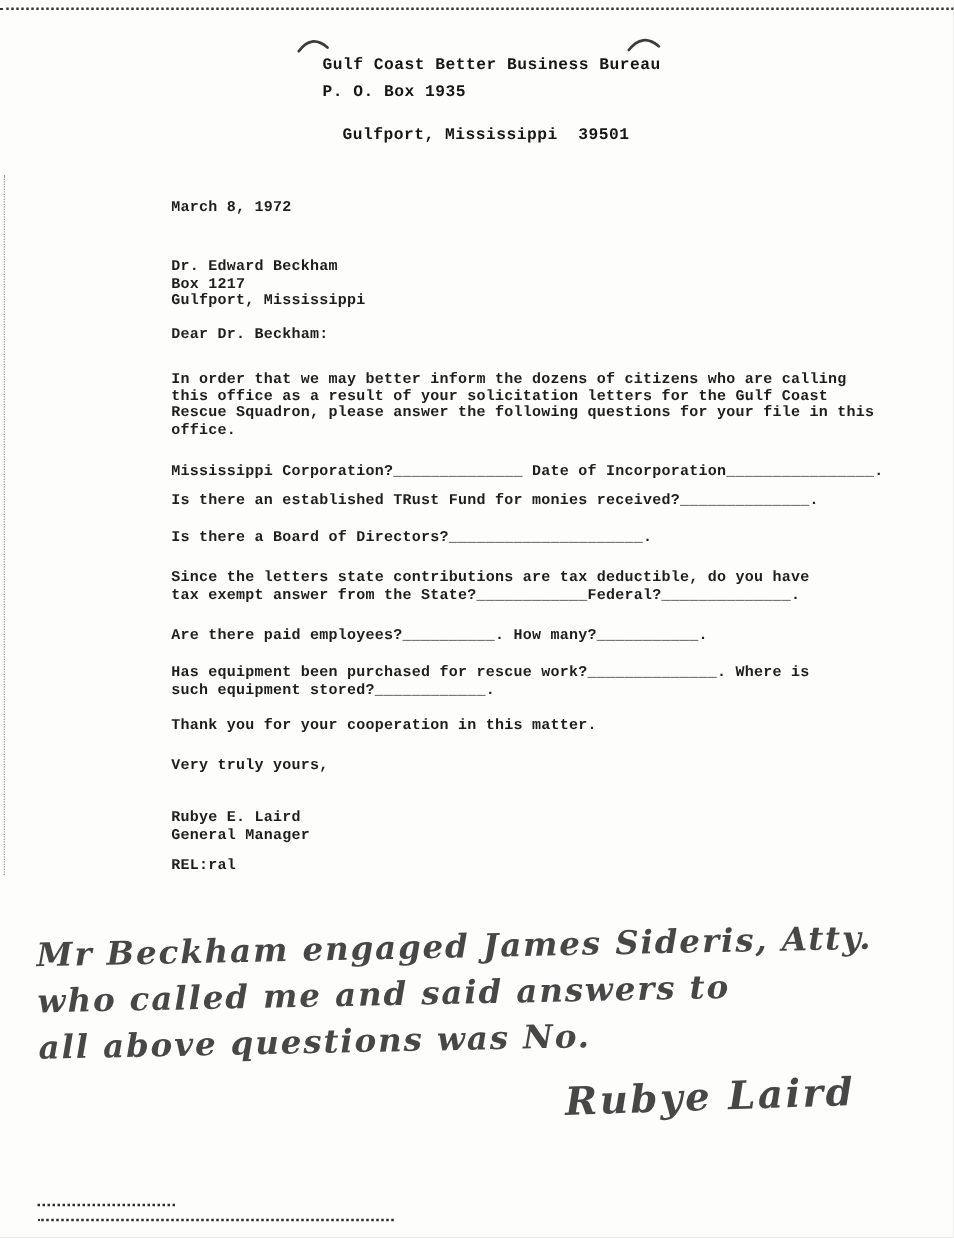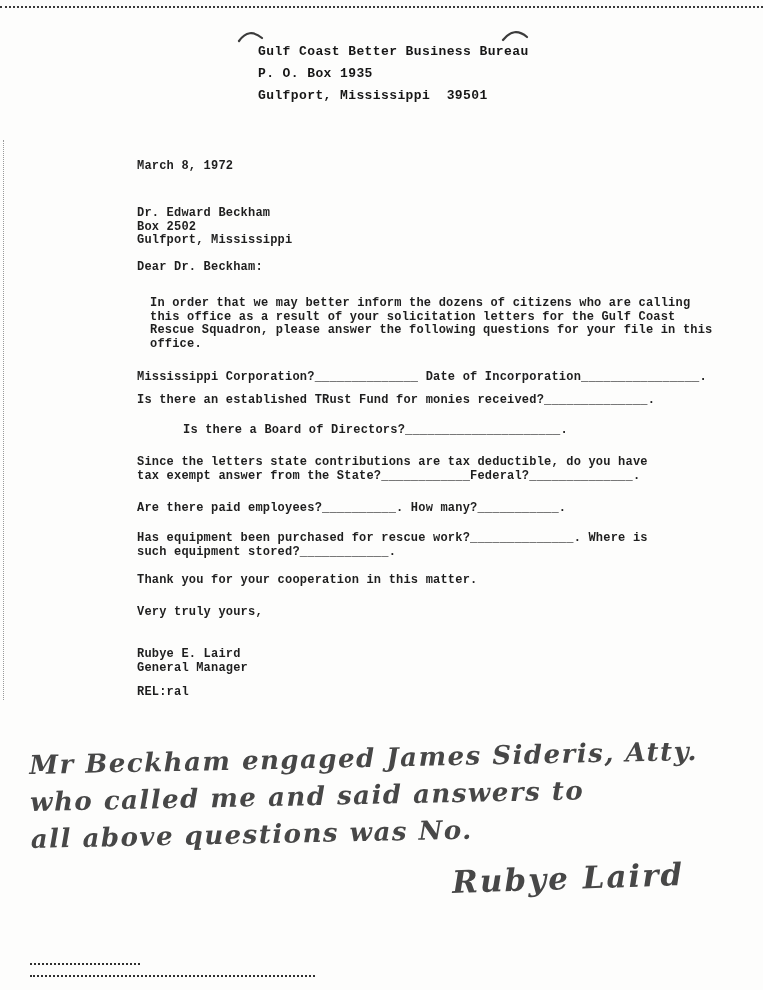--- a/index.html
+++ b/index.html
@@ -90,40 +90,40 @@
 
   <svg class="pen-arc" style="left:236px; top:26px;" width="30" height="18" viewBox="0 0 30 18">
     <path d="M3 15 Q 13 1 26 12" stroke="#3b3b3b" stroke-width="2.2" fill="none" stroke-linecap="round"></path>
   </svg>
   <svg class="pen-arc" style="left:500px; top:26px;" width="30" height="18" viewBox="0 0 30 18">
     <path d="M3 14 Q 14 0 27 11" stroke="#3b3b3b" stroke-width="2.2" fill="none" stroke-linecap="round"></path>
   </svg>
 
   <div class="letterhead-line" style="top:44px;">Gulf Coast Better Business Bureau</div>
   <div class="letterhead-line" style="top:66px;">P. O. Box 1935</div>
-  <div class="letterhead-line" style="top:88px;">Gulfport, Mississippi  39501</div>
+  <div class="letterhead-line" style="top:100px;margin-left:16px;">Gulfport, Mississippi  39501</div>
 
   <div class="type" style="left:137px; top:160px;">March 8, 1972</div>
 
   <div class="type" style="left:137px; top:207px;">Dr. Edward Beckham
-Box 2502
+Box 1217
 Gulfport, Mississippi</div>
 
   <div class="type" style="left:137px; top:261px;">Dear Dr. Beckham:</div>
 
-  <div class="type" style="left:150px; top:297px;">In order that we may better inform the dozens of citizens who are calling
+  <div class="type" style="left:137px; top:297px;">In order that we may better inform the dozens of citizens who are calling
 this office as a result of your solicitation letters for the Gulf Coast
 Rescue Squadron, please answer the following questions for your file in this
 office.</div>
 
   <div class="type" style="left:137px; top:371px;">Mississippi Corporation?______________  Date of Incorporation________________.</div>
 
   <div class="type" style="left:137px; top:394px;">Is there an established TRust Fund for monies received?______________.</div>
 
-  <div class="type" style="left:137px; top:424px;margin-left:46px;">Is there a Board of Directors?_____________________.</div>
+  <div class="type" style="left:137px; top:424px;">Is there a Board of Directors?_____________________.</div>
 
   <div class="type" style="left:137px; top:456px;">Since the letters state contributions are tax deductible, do you have
 tax exempt answer from the State?____________Federal?______________.</div>
 
   <div class="type" style="left:137px; top:532px;">Has equipment been purchased for rescue work?______________.  Where is
 such equipment stored?____________.</div>
 
   <div class="type" style="left:137px; top:502px;">Are there paid employees?__________.  How many?___________.</div>
 
   <div class="type" style="left:137px; top:574px;">Thank you for your cooperation in this matter.</div>

